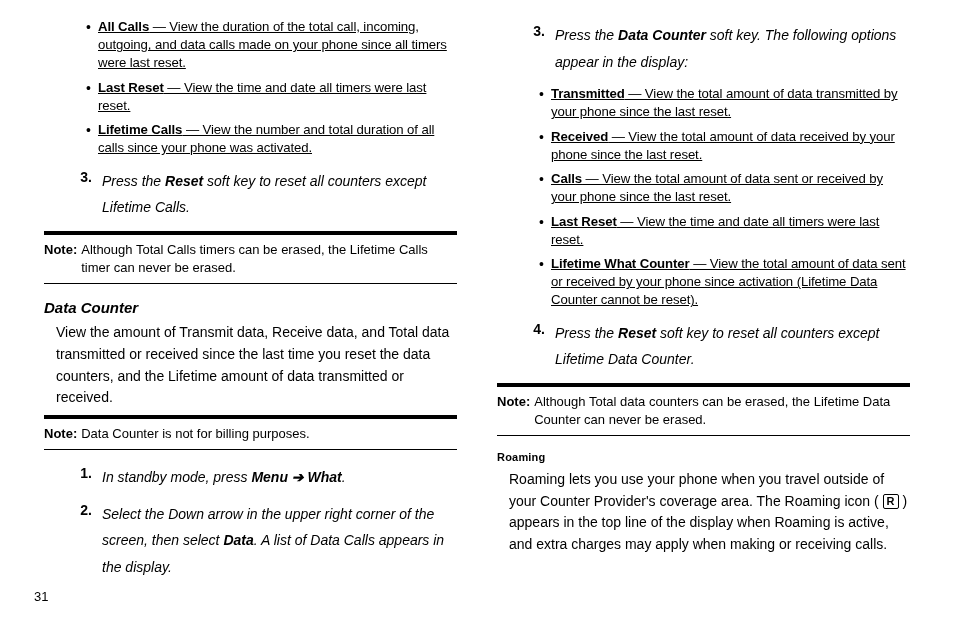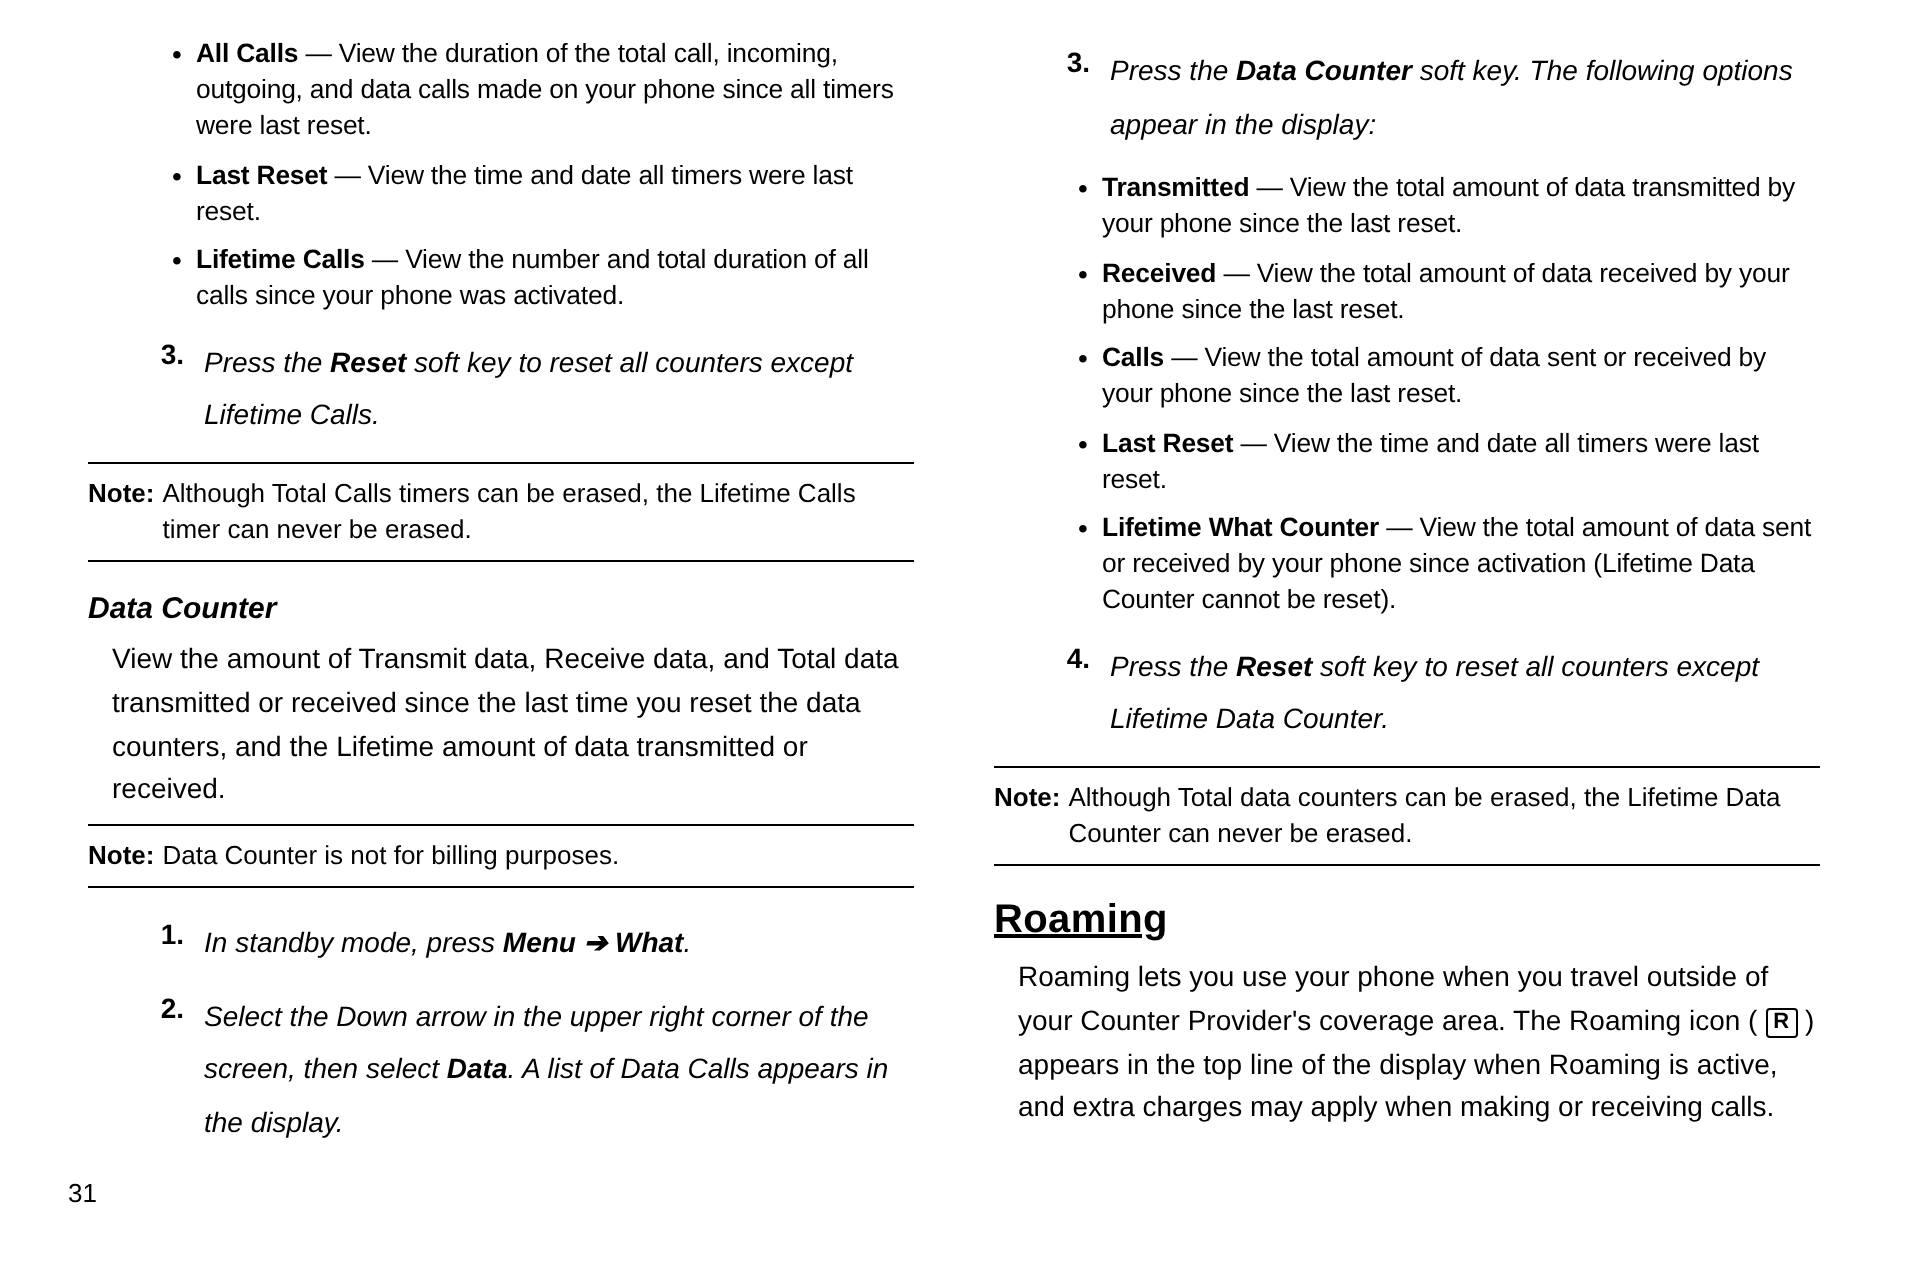--- a/index.html
+++ b/index.html
@@ -30,61 +30,60 @@
   .col-right { padding-left: 20px; padding-right: 14px; }
 
   .bullet-row {
     display: flex;
     margin: 6px 0 6px 42px;
   }
   .bullet-dot {
     width: 12px;
     flex: 0 0 auto;
   }
-  .bullet-text { flex: 1; }
+  .bullet-text { flex: 1; text-decoration: underline; }
   .bold { font-weight: 700; }
 
   .step-row {
     display: flex;
     margin: 10px 0 10px 24px;
   }
   .step-num {
     width: 24px;
     flex: 0 0 auto;
     font-weight: 700;
     text-align: right;
     padding-right: 10px;
   }
   .step-text { flex: 1; line-height: 1.9; font-style: italic; }
 
   .note-box {
-    border-top: 1px solid #000000;
+    border-top: 4px solid #000000;
     border-bottom: 1px solid #000;
     padding: 6px 0 6px 0;
     margin: 2px 0 14px 0;
     font-size: 13px;
   }
   .note-box .note-inner {
     display: flex;
   }
   .note-label { font-weight: 700; padding-right: 4px; flex: 0 0 auto; }
   .note-text { flex: 1; }
 
   .h3 {
     font-weight: 700;
     font-style: italic;
     font-size: 15px;
     margin: 8px 0 4px 0;
   }
   .h2 {
     font-weight: 900;
-    font-size: 20px;
+    font-size: 11px;
     margin: 12px 0 2px 0;
     letter-spacing: 0.2px;
-    text-decoration: underline;
   }
   .intro {
     margin: 4px 0 6px 12px;
     line-height: 1.55;
   }
 
   .arrow { font-weight: 700; }
 
   .r-icon {
     display: inline-block;

